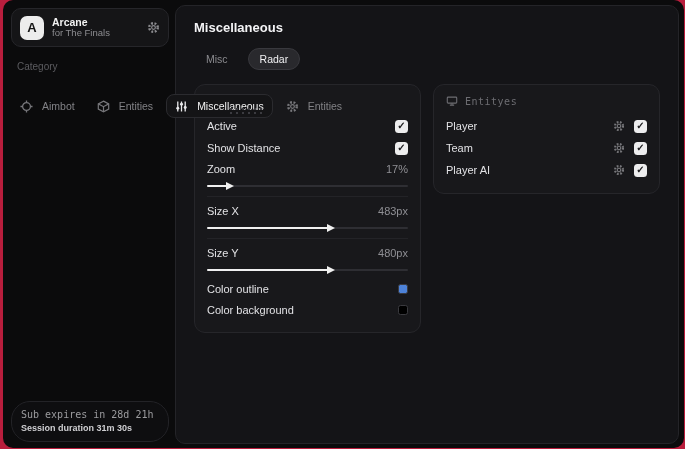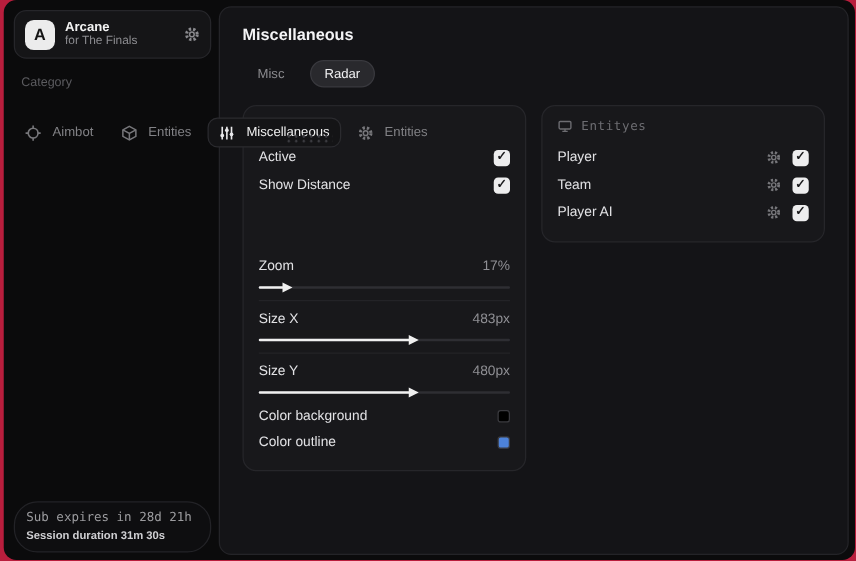--- a/index.html
+++ b/index.html
@@ -208,21 +208,21 @@
         <div class="row">
           <span class="row-label">Active</span>
           <span class="checkbox checked"></span>
         </div>
 
         <div class="row">
           <span class="row-label">Show Distance</span>
           <span class="checkbox checked"></span>
         </div>
 
-        <div class="row" style="height:20px;margin-top:44px;">
+        <div class="row" style="height:20px;">
           <span class="row-label">Zoom</span>
           <span class="row-value">17%</span>
         </div>
         <div class="slider">
           <div class="track"></div>
           <div class="fill" style="width: 10%;"></div>
         </div>
 
         <div class="divider"></div>
 
@@ -240,27 +240,27 @@
         <div class="row" style="height:20px;">
           <span class="row-label">Size Y</span>
           <span class="row-value">480px</span>
         </div>
         <div class="slider">
           <div class="track"></div>
           <div class="fill" style="width: 60%;"></div>
         </div>
 
         <div class="row" style="height:21px;">
+          <span class="row-label">Color outline</span>
+          <span class="swatch" style="background: rgb(77, 130, 217);"></span>
+        </div>
+
+        <div class="row" style="height:21px;">
           <span class="row-label">Color background</span>
           <span class="swatch" style="background: rgb(0, 0, 0);"></span>
-        </div>
-
-        <div class="row" style="height:21px;">
-          <span class="row-label">Color outline</span>
-          <span class="swatch" style="background: rgb(77, 130, 217);"></span>
         </div>
       </div>
 
       <div class="panel">
         <div class="panel-header">
           <span>
             <svg width="12" height="12" viewBox="0 0 14 14" stroke="#6d6d72" stroke-width="1.3" fill="none">
               <rect x="1.5" y="2.5" width="11" height="7" rx="1"></rect>
               <line x1="7" y1="9.5" x2="7" y2="11.5"></line>
               <line x1="4.5" y1="11.8" x2="9.5" y2="11.8"></line>

